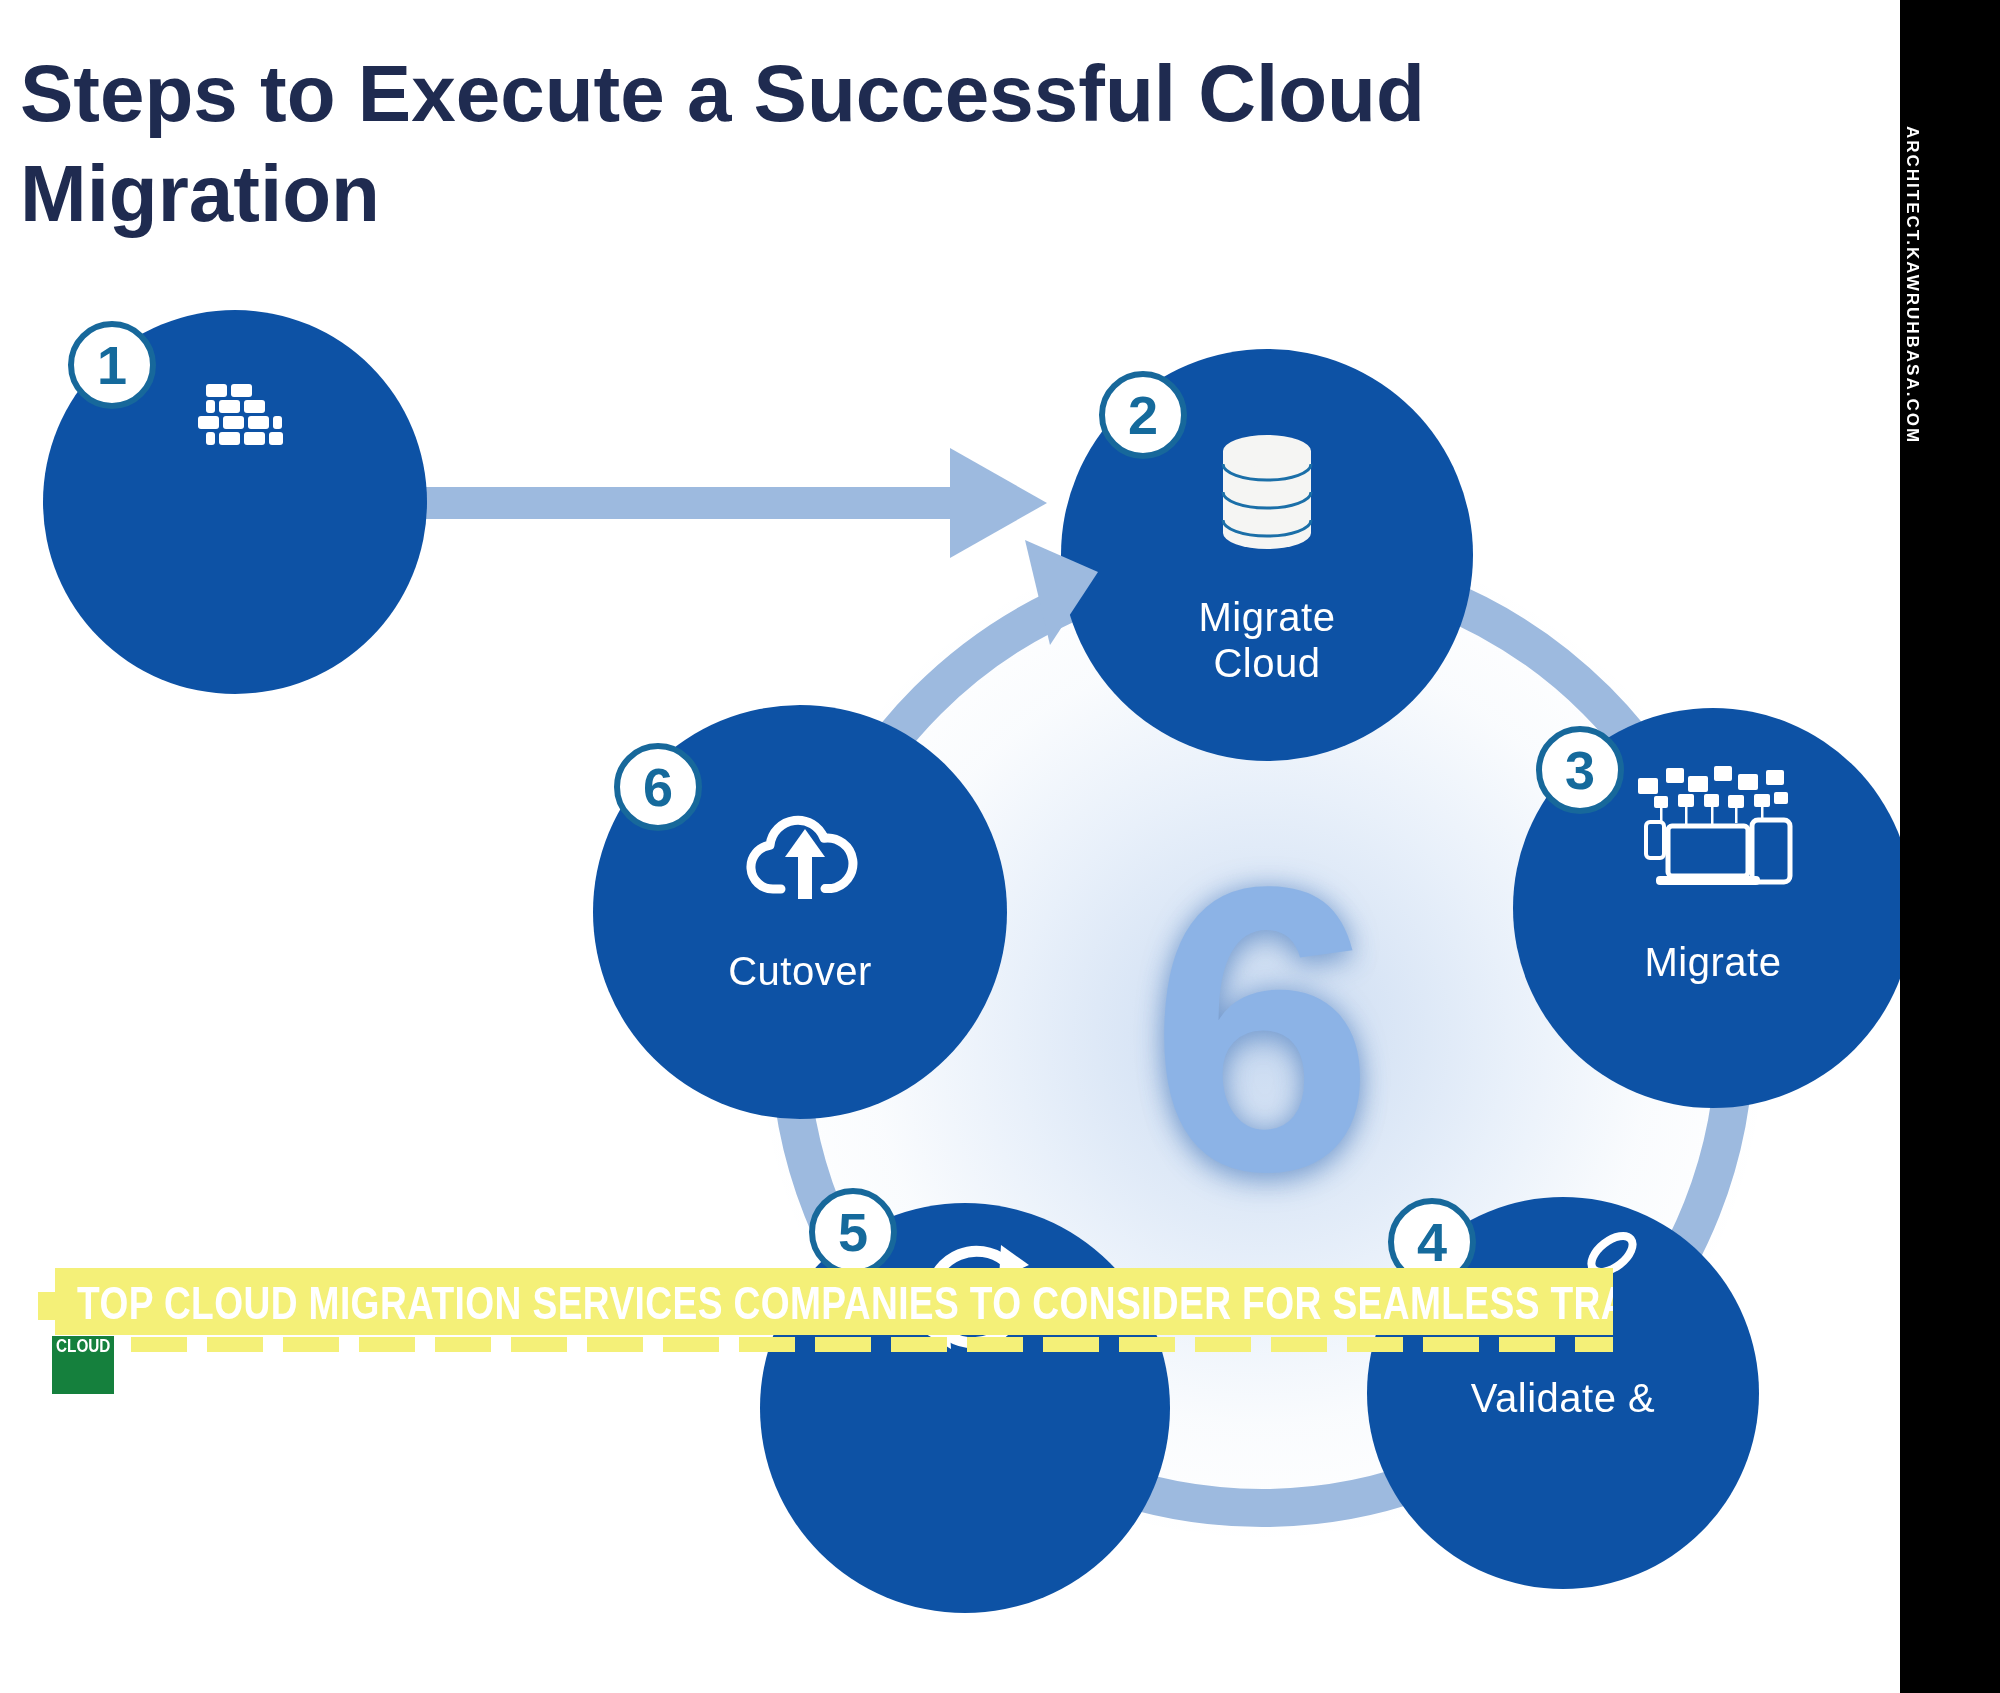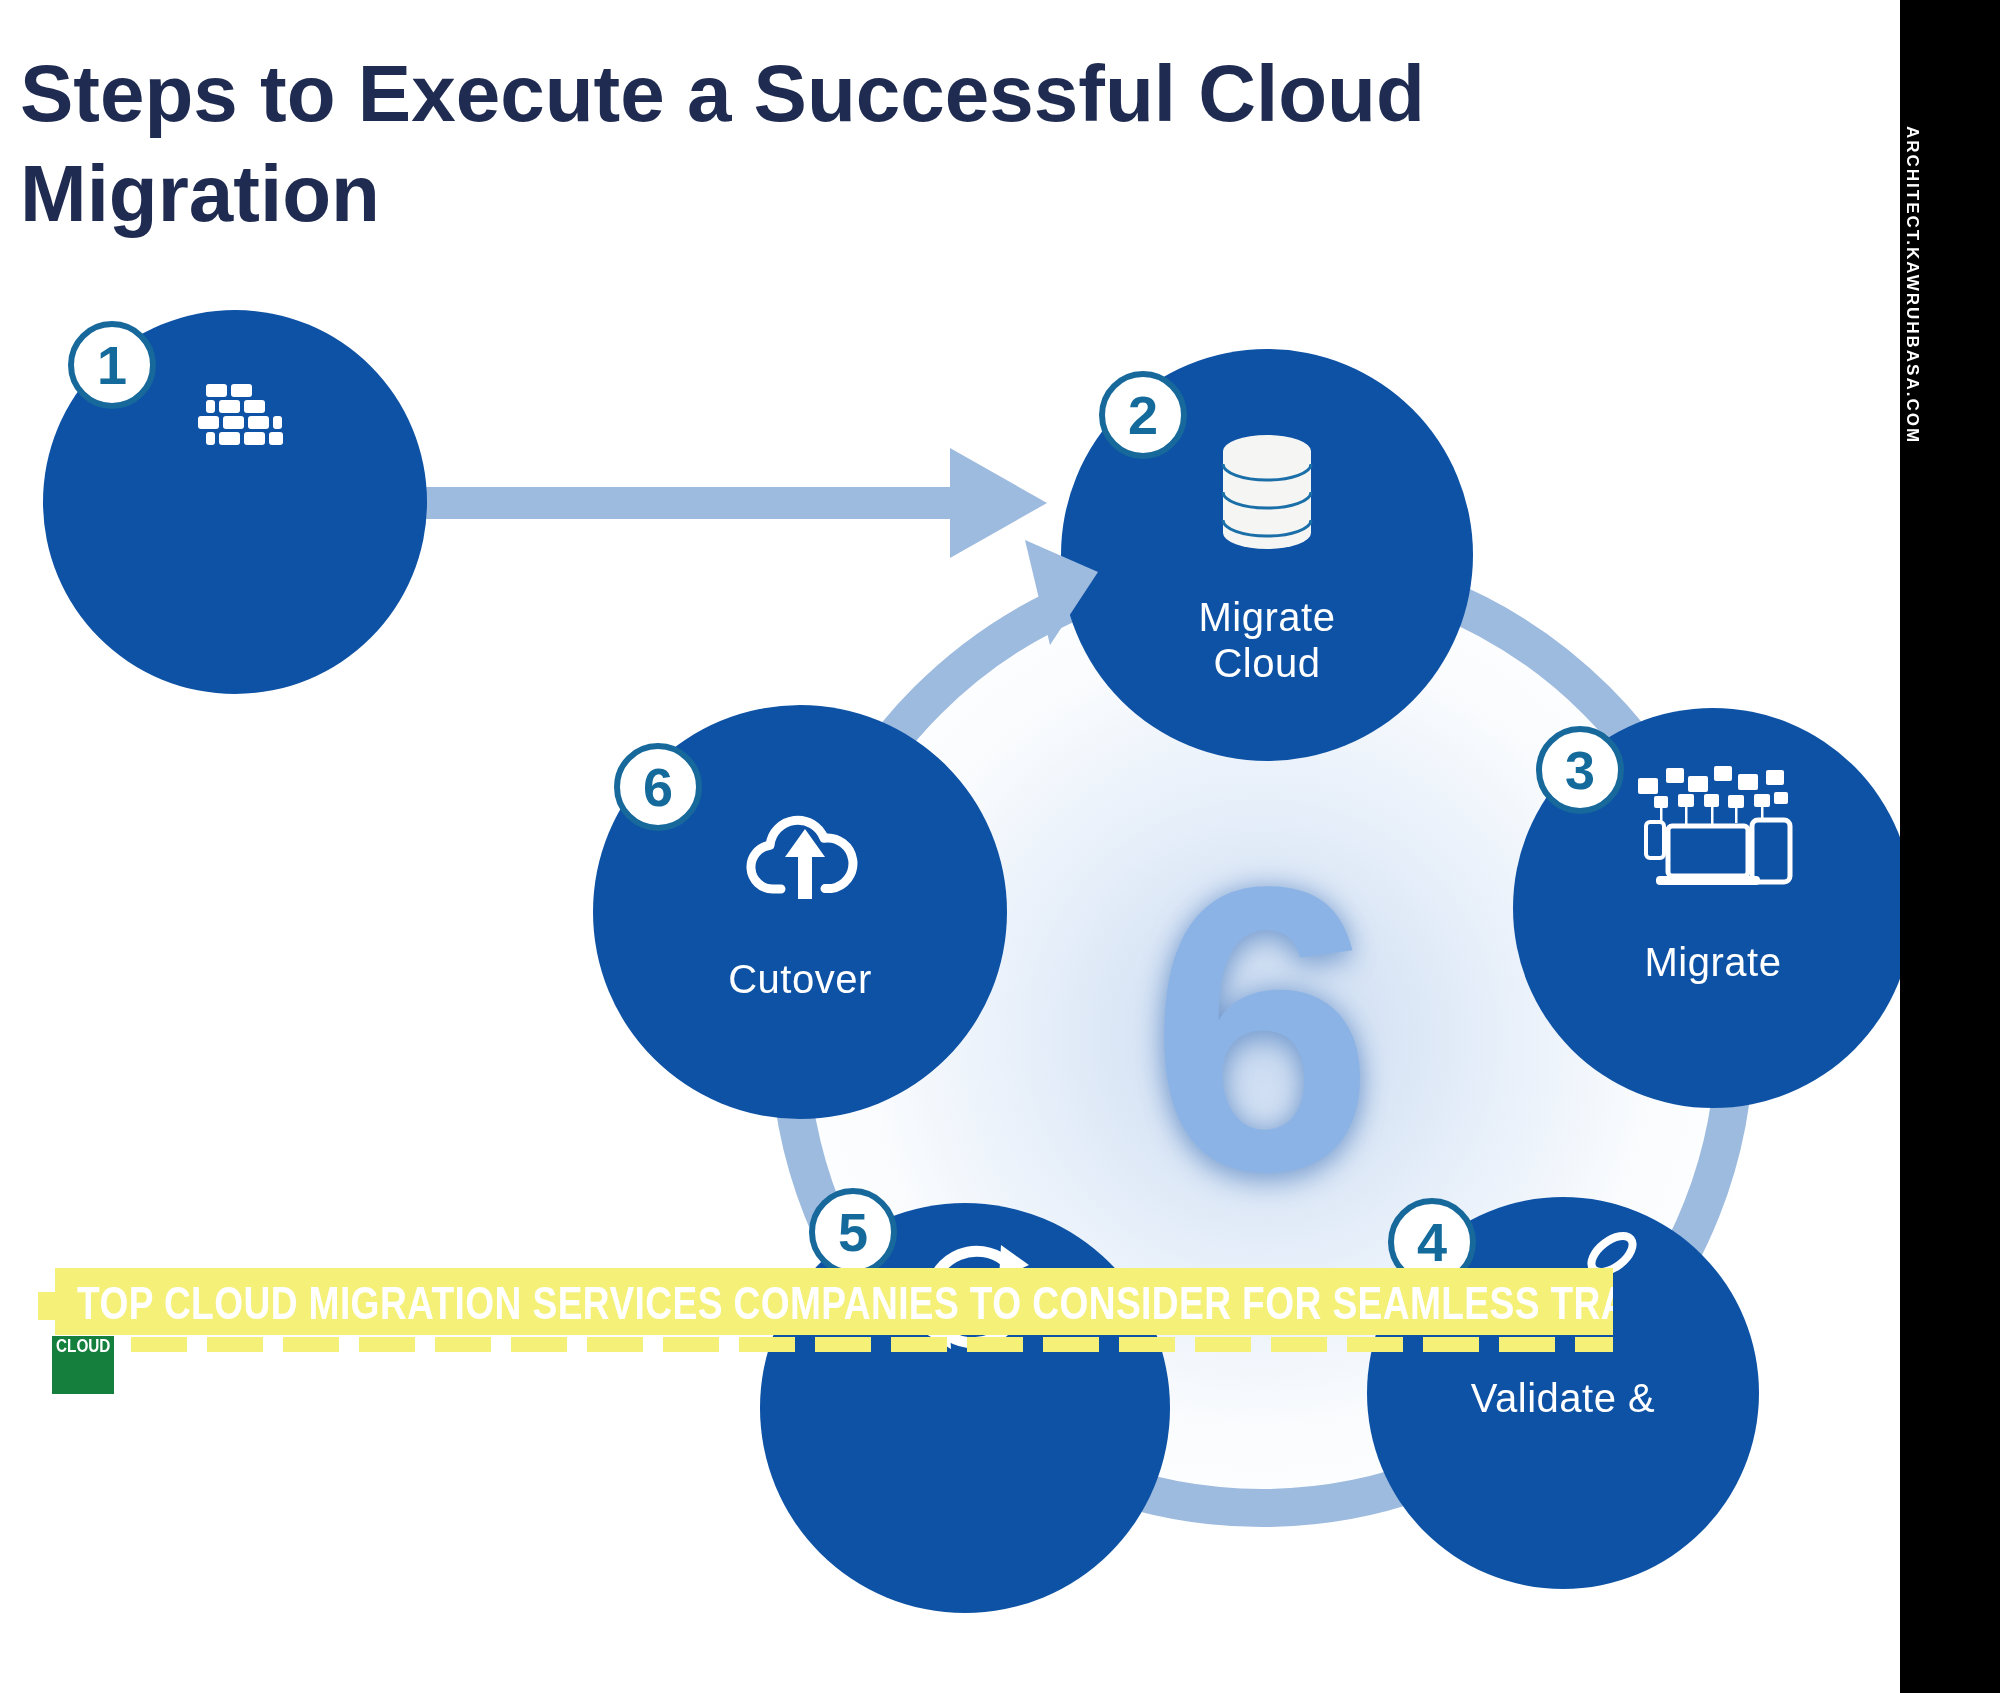--- a/index.html
+++ b/index.html
@@ -36,21 +36,21 @@
          display:flex;align-items:center;justify-content:center;z-index:2;}
   .b1{left:25px;top:11px;} .b2{left:38px;top:22px;} .b3{left:23px;top:18px;}
   .b4{left:21px;top:1px;}  .b5{left:49px;top:-15px;} .b6{left:21px;top:38px;}
 
   .icon{position:absolute;}
   .i1{left:145px;top:74px;} .i2{left:160px;top:85px;} .i3{left:115px;top:56px;}
   .i4{left:213px;top:33px;} .i5{left:157px;top:36px;} .i6{left:146px;top:98px;}
 
   .label{position:absolute;left:0;width:100%;text-align:center;color:#ffffff;
          font-size:40px;line-height:46px;letter-spacing:.5px;}
-  .l1{top:194px;} .l2{top:245px;} .l3{top:231px;} .l4{top:178px;} .l5{top:183px;} .l6{top:251px;}
+  .l1{top:194px;} .l2{top:245px;} .l3{top:231px;} .l4{top:178px;} .l5{top:183px;} .l6{top:243px;}
 
   
   .band{position:absolute;left:55px;top:1268px;width:1558px;height:67px;background:#F4F078;
         z-index:6;overflow:hidden;}
   .band-text{position:absolute;left:22px;top:50%;transform:translateY(-50%) scaleX(.79);
         transform-origin:left center;white-space:nowrap;color:#ffffff;font-weight:bold;
         font-size:47px;letter-spacing:.5px;}
   .band-notch{position:absolute;left:38px;top:1292px;width:19px;height:28px;background:#F4F078;z-index:6;}
   .band-frags{position:absolute;left:55px;top:1337px;width:1558px;height:15px;z-index:6;
         background:repeating-linear-gradient(90deg,#F4F078 0 56px,transparent 56px 76px);}

